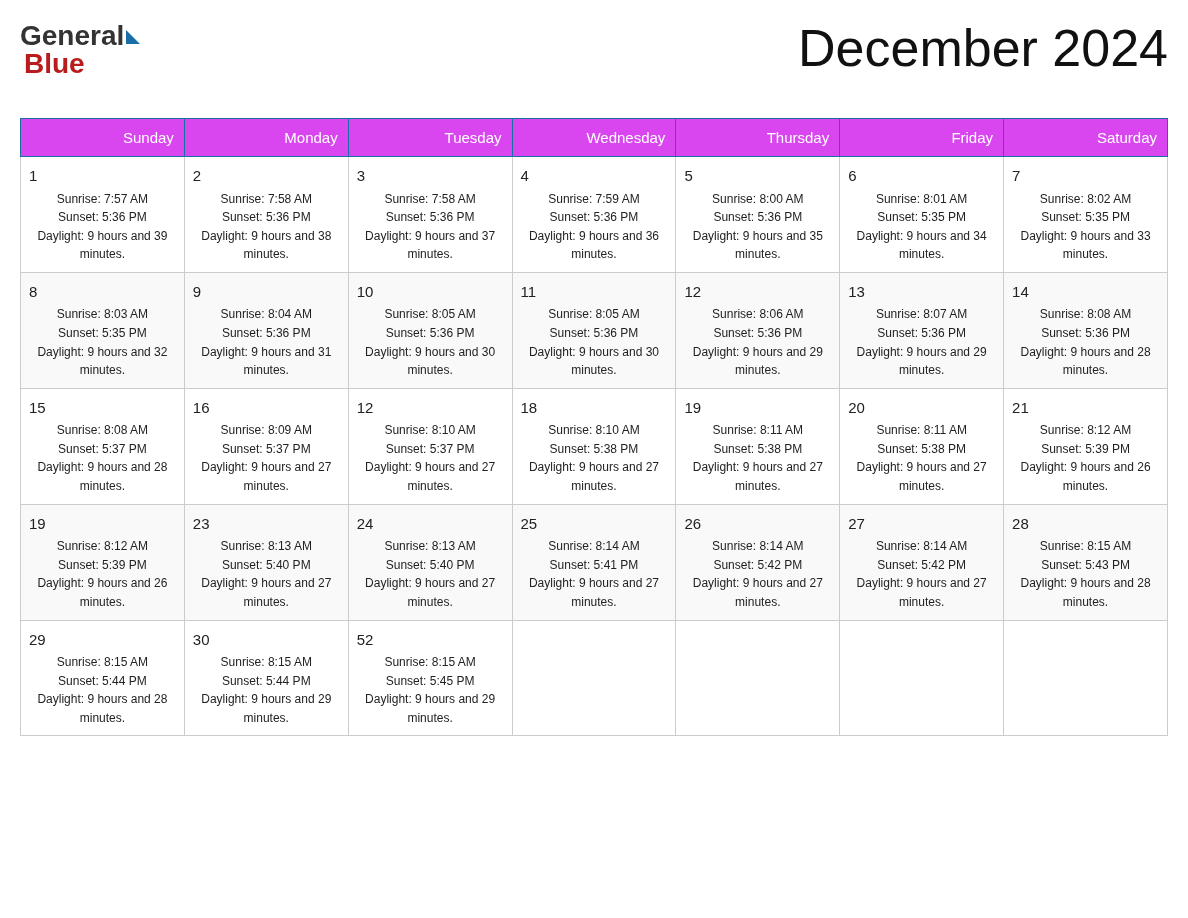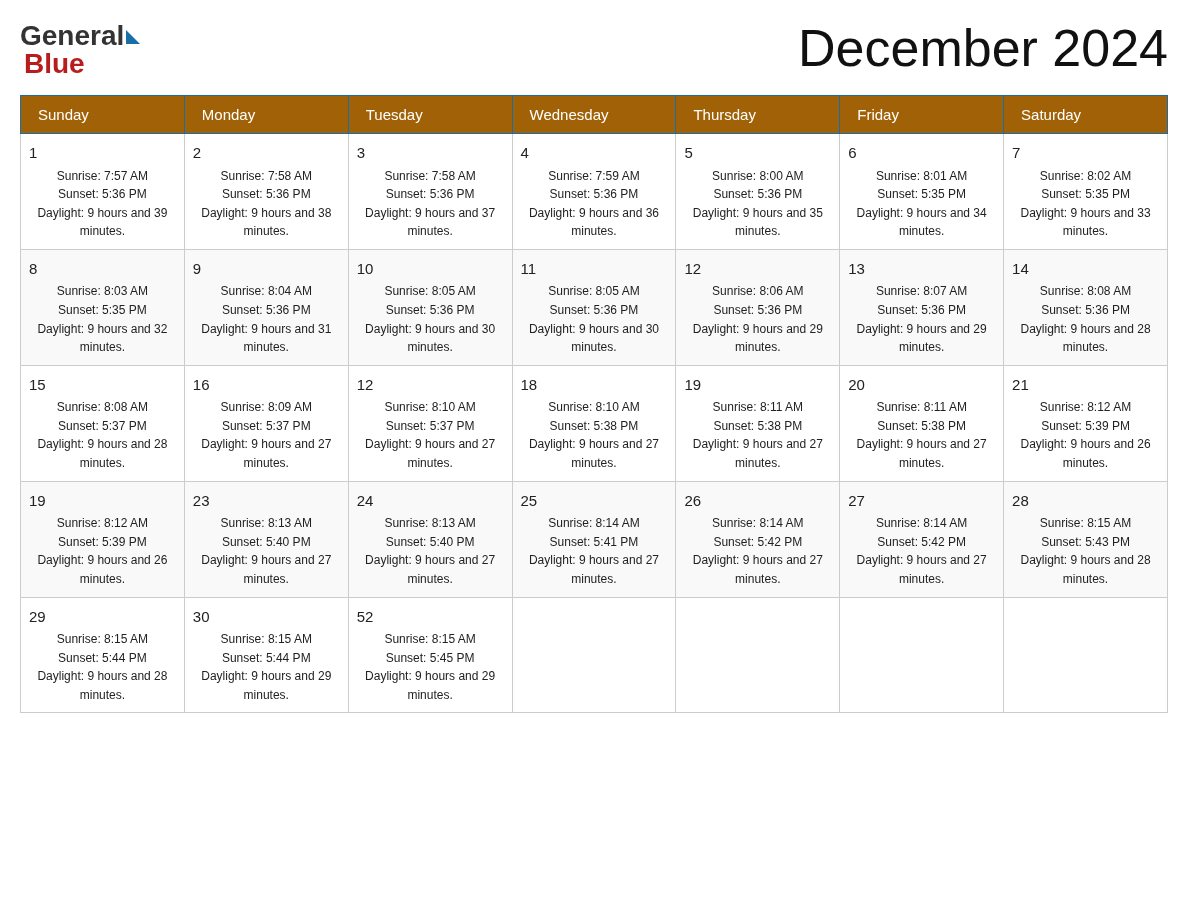--- a/index.html
+++ b/index.html
@@ -7,21 +7,21 @@
       font-family: Arial, sans-serif;
       background: #fff;
       width: 1188px;
       min-height: 918px;
       padding: 20px;
     }
     .header {
       display: flex;
       justify-content: space-between;
       align-items: flex-start;
-      margin-bottom: 15px;
+      margin-bottom: 38px;
       gap: 8px;
     }
     .logo {
       display: flex;
       flex-direction: column;
     }
     .logo-text {
       display: flex;
       align-items: center;
       font-size: 28px;
@@ -59,24 +59,24 @@
       font-size: 22px;
       color: #333;
       margin-top: 6px;
     }
     table {
       width: 100%;
       border-collapse: collapse;
       table-layout: fixed;
     }
     thead tr th {
-      background-color: #a16207;
+      background-color: #d946ef;
       color: #fff;
-      padding: 10px 17px;
-      text-align: left;
+      padding: 10px 10px;
+      text-align: right;
       font-size: 15px;
       font-weight: normal;
       border: 1px solid #1a6ea8;
     }
     tbody tr td {
       border: 1px solid #ccc;
       vertical-align: top;
       padding: 8px;
       font-size: 12.5px;
       color: #222;

